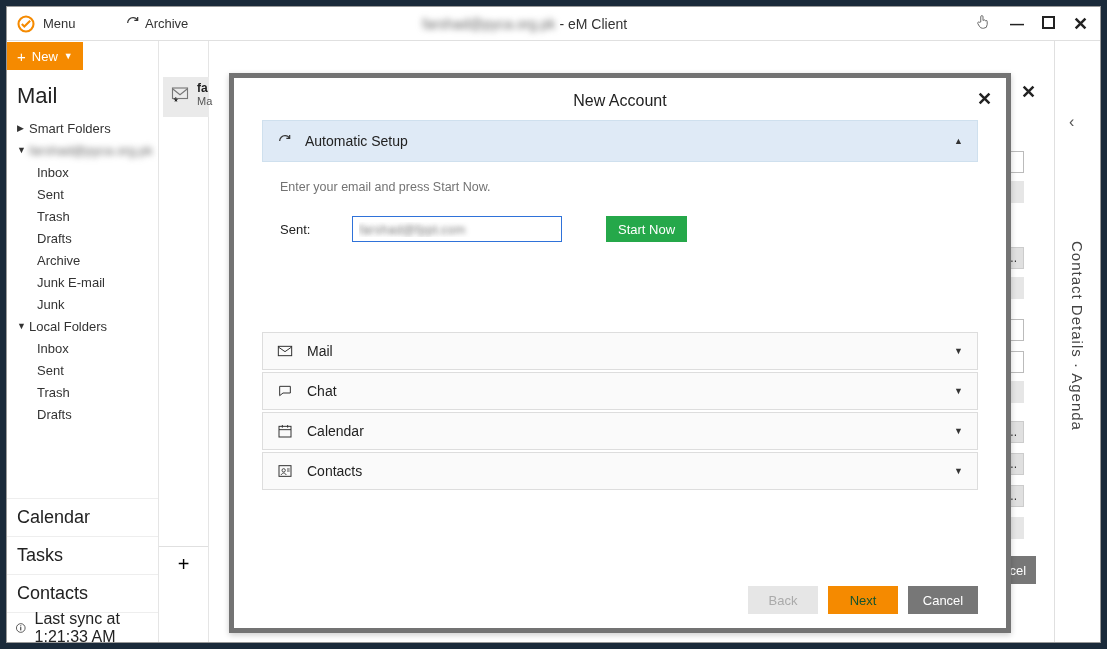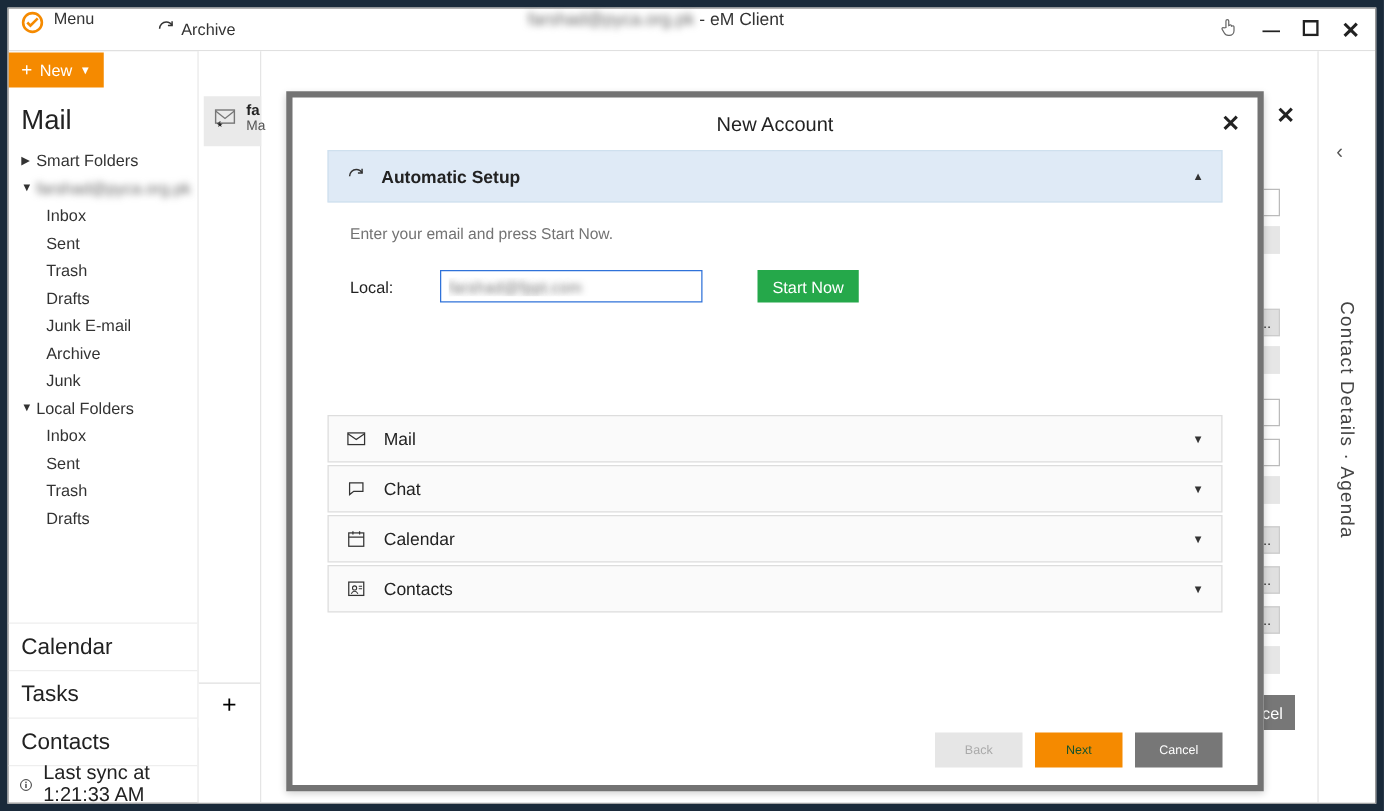--- a/index.html
+++ b/index.html
@@ -1,19 +1,19 @@
 <!DOCTYPE html>
 <html><head>
 <meta charset="utf-8">
 <style>
   * { box-sizing: border-box; margin: 0; padding: 0; font-family: "Segoe UI", Arial, sans-serif; }
   html, body { width: 1107px; height: 649px; overflow: hidden; background:#1a2a3a; }
   .app { position:absolute; left:6px; top:6px; width:1095px; height:637px; background:#fff; border:1px solid #999; }
   
-  .titlebar { height:34px; display:flex; border-bottom:1px solid #e0e0e0; }
+  .titlebar { height:34px; display:flex; align-items:center; border-bottom:1px solid #e0e0e0; }
   .titlebar .logo { width:22px; height:22px; margin-left:8px; display:flex; align-items:center; justify-content:center; }
   .titlebar .menu-label { margin-left:6px; font-size:13px; color:#333; }
   .titlebar .title-center { flex:1; text-align:center; font-size:14px; color:#333; }
   .titlebar .title-center .blurred { filter: blur(3px); color:#666; }
   .titlebar .win-ctrls { display:flex; align-items:center; gap:18px; margin-right:12px; }
   .titlebar .win-ctrls span { font-size:14px; color:#222; cursor:pointer; }
   .hand-icon svg { width:18px; height:18px; }
   
   .body { display:flex; height:calc(100% - 34px); }
   .sidebar { width:152px; border-right:1px solid #e5e5e5; display:flex; flex-direction:column; }
@@ -56,34 +56,34 @@
   
   .rightbar .chev { position:absolute; top:72px; left:14px; font-size:16px; color:#555; cursor:pointer;}
   .rightbar .vlabel { position:absolute; top:200px; left:14px; writing-mode:vertical-rl; font-size:15px; color:#444; letter-spacing:1px; }
   
   .dialog-backdrop { position:absolute; left:172px; top:32px; width:782px; height:560px; border:5px solid #737373; background:#fff; box-shadow:0 2px 6px rgba(0,0,0,0.2); }
   .dialog-title { text-align:center; font-size:16px; padding:14px 0 6px; color:#222; }
   .dialog-close { position:absolute; top:10px; right:14px; font-size:18px; font-weight:bold; cursor:pointer; color:#222;}
   .dialog-body { padding:4px 28px; }
   .setup-head { font-size:17px; color:#222; margin:6px 0 16px 0; }
   .auto-box { background:#dfeaf6; height:42px; display:flex; align-items:center; padding:0 14px; border:1px solid #cfe0ee; cursor:pointer;}
-  .auto-box .lbl { margin-left:12px; font-size:14px; color:#222;font-weight:bold; }
+  .auto-box .lbl { margin-left:12px; font-size:14px; color:#222; }
   .auto-box .caret-up { margin-left:auto; font-size:9px; color:#333;}
   .enter-text { font-size:12.5px; color:#737373; margin:18px 0 22px 18px; }
   .email-row { display:flex; align-items:center; margin-left:18px; gap:32px; }
   .email-row .lbl { font-size:13px; color:#222; width:40px;}
   .email-row input { width:210px; height:26px; border:1px solid #2f72d9; padding:0 6px; font-size:13px; color:#777; }
   .email-row input.blurry { color:transparent; text-shadow: 0 0 5px rgba(80,80,80,0.8); }
   .start-btn { background:#25a84a; color:#fff; height:26px; padding:0 12px; font-size:13px; border:none; margin-left:12px; cursor:pointer;}
   .cat-box { border:1px solid #ddd; height:38px; display:flex; align-items:center; padding:0 14px; margin-top:2px; cursor:pointer; background:#fafafa;}
   .cat-box:first-of-type { margin-top:90px; }
   .cat-box .lbl { margin-left:14px; font-size:14px; color:#222;}
   .cat-box .caret-down { margin-left:auto; font-size:9px; color:#333;}
   .dialog-footer { position:absolute; bottom:14px; right:28px; display:flex; gap:10px;}
-  .dbtn { width:70px; height:28px; display:flex; align-items:center; justify-content:center; font-size:10px; cursor:pointer; }
+  .dbtn { width:70px; height:28px; display:flex; align-items:center; justify-content:center; font-size:13px; cursor:pointer; }
   .dbtn.back { background:#e6e6e6; color:#aaa; }
   .dbtn.next { background:#f58a00; color:#14532d; }
   .dbtn.cancel { background:#777; color:#fff; }
   .icon-svg { width:16px; height:16px; }
 </style>
 </head>
 <body>
 
 <div class="app">
 
@@ -140,24 +140,24 @@
         <div class="row sub">
             <span class="lbl">Sent</span>
           </div>
         <div class="row sub">
             <span class="lbl">Trash</span>
           </div>
         <div class="row sub">
             <span class="lbl">Drafts</span>
           </div>
         <div class="row sub">
+            <span class="lbl">Archive</span>
+          </div>
+        <div class="row sub">
             <span class="lbl">Junk E-mail</span>
-          </div>
-        <div class="row sub">
-            <span class="lbl">Archive</span>
           </div>
         <div class="row sub">
             <span class="lbl">Junk</span>
           </div>
         <div class="row">
             <span class="arrow">▼</span>
             <span class="lbl">Local Folders</span>
           </div>
         <div class="row sub">
             <span class="lbl">Inbox</span>
@@ -238,21 +238,21 @@
           <div class="auto-box">
             <svg class="icon-svg" viewBox="0 0 24 24">
                 <path d="M4 12a8 8 0 018-8 8 8 0 017 4" fill="none" stroke="#333" stroke-width="1.8"></path>
                 <path d="M19 3v5h-5" fill="none" stroke="#333" stroke-width="1.8"></path>
               </svg>
             <span class="lbl">Automatic Setup</span>
             <span class="caret-up">▲</span>
           </div>
           <div class="enter-text">Enter your email and press Start Now.</div>
           <div class="email-row">
-            <span class="lbl">Local:</span>
+            <span class="lbl">Sent:</span>
             <input type="text" class="blurry" value="farshad@fppt.com" style="">
             <button class="start-btn">Start Now</button>
           </div>
 
           <div class="cat-box" style="margin-top:90px;">
             <svg class="icon-svg" viewBox="0 0 24 24">
                 <rect x="2" y="5" width="20" height="14" fill="none" stroke="#333" stroke-width="1.5"></rect>
                 <path d="M2 6l10 7 10-7" fill="none" stroke="#333" stroke-width="1.5"></path>
               </svg>
             <span class="lbl">Mail</span>

